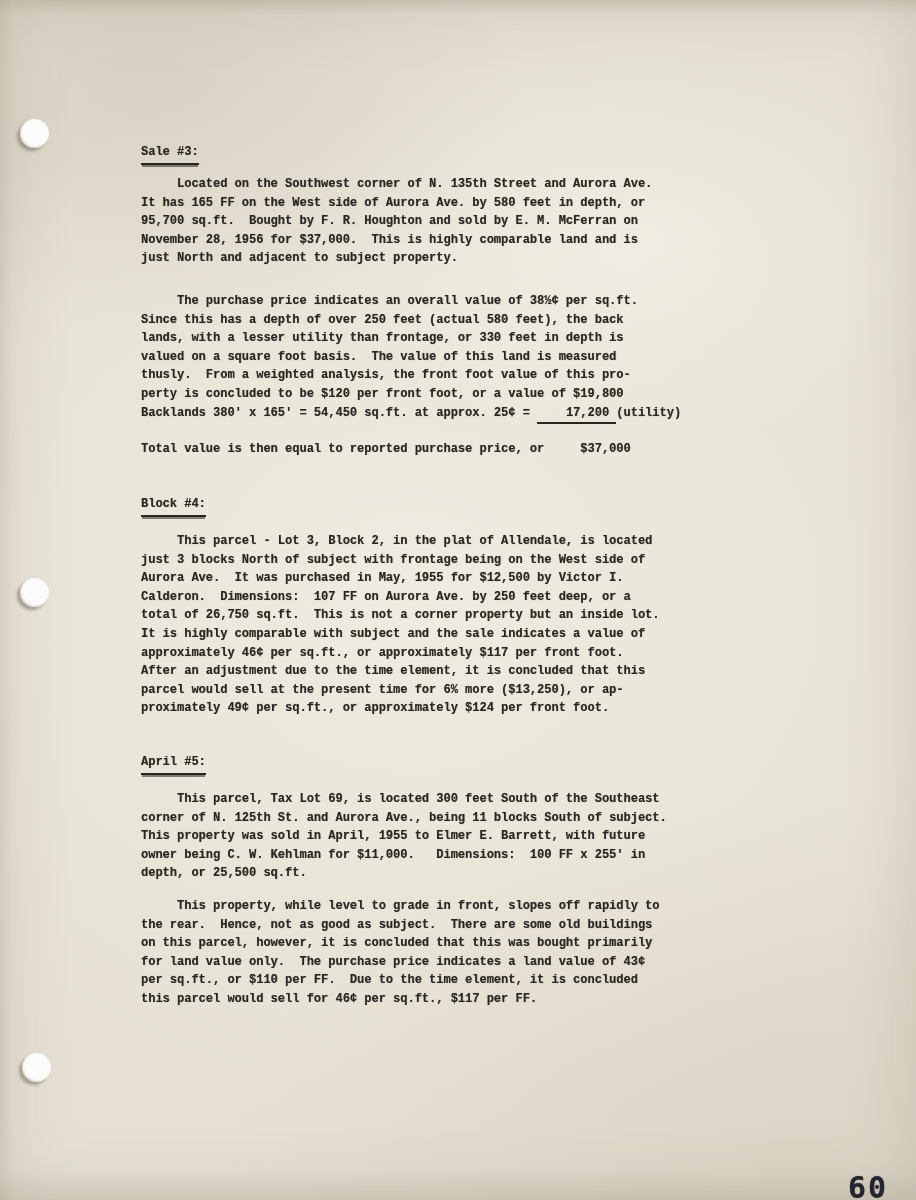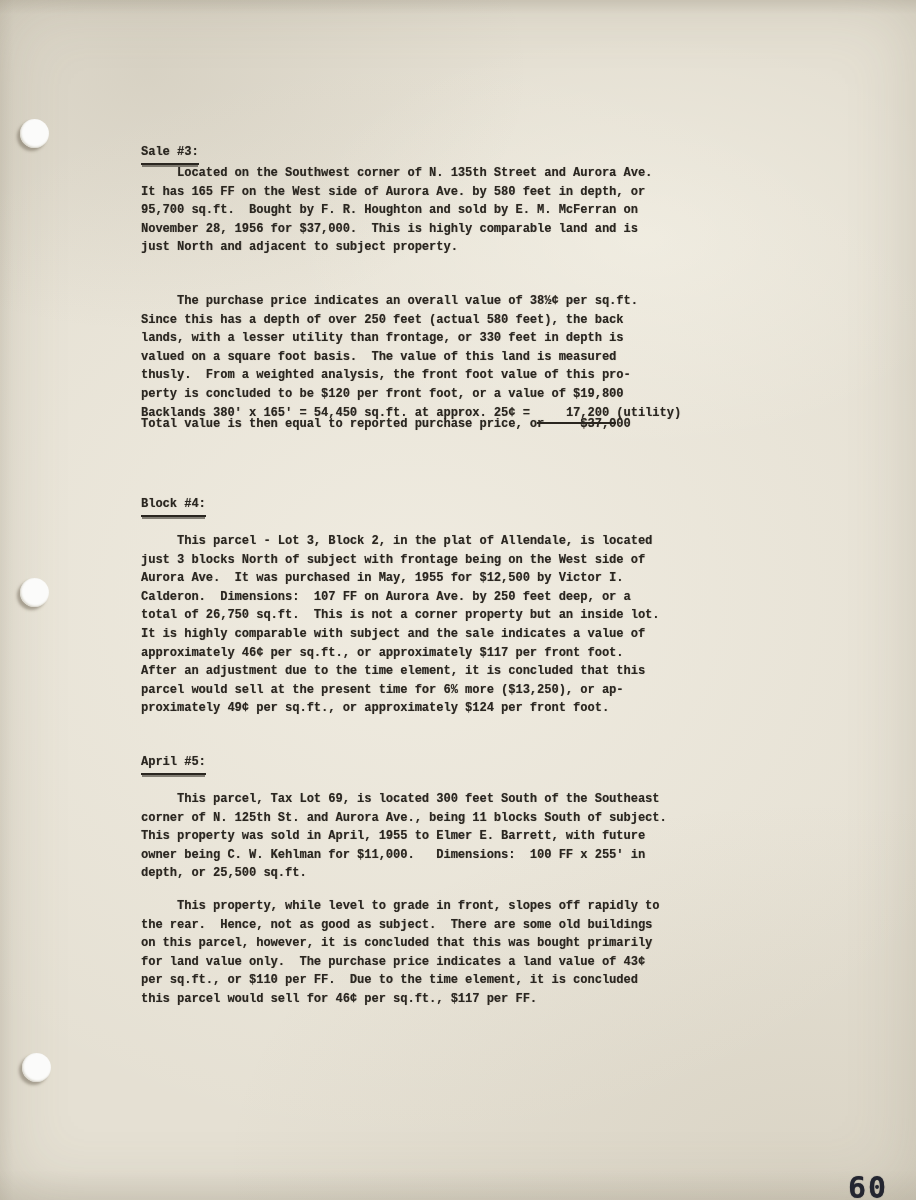--- a/index.html
+++ b/index.html
@@ -71,36 +71,36 @@
 <body>
 
 <div class="page">
 
   <div class="hole hole1"></div>
   <div class="hole hole2"></div>
   <div class="hole hole3"></div>
 
   <div class="txt heading" style="top:135px"><span class="u">Sale #3:</span></div>
 
-  <div class="txt" style="top:156px">     Located on the Southwest corner of N. 135th Street and Aurora Ave.
+  <div class="txt" style="top:167px">     Located on the Southwest corner of N. 135th Street and Aurora Ave.
 It has 165 FF on the West side of Aurora Ave. by 580 feet in depth, or
 95,700 sq.ft.  Bought by F. R. Houghton and sold by E. M. McFerran on
 November 28, 1956 for $37,000.  This is highly comparable land and is
 just North and adjacent to subject property.</div>
 
   <div class="txt" style="top:284px">     The purchase price indicates an overall value of 38½¢ per sq.ft.
 Since this has a depth of over 250 feet (actual 580 feet), the back
 lands, with a lesser utility than frontage, or 330 feet in depth is
 valued on a square foot basis.  The value of this land is measured
 thusly.  From a weighted analysis, the front foot value of this pro-
 perty is concluded to be $120 per front foot, or a value of $19,800</div>
 
   <div class="txt" style="top:396px"><span>Backlands 380' x 165' = 54,450 sq.ft. at approx. 25¢ = </span><span class="sum-underline">    17,200 </span><span>(utility)</span></div>
 
-  <div class="txt" style="top:407px">Total value is then equal to reported purchase price, or     $37,000</div>
+  <div class="txt" style="top:432px">Total value is then equal to reported purchase price, or     $37,000</div>
 
   <div class="txt heading" style="top:487px"><span class="u">Block #4:</span></div>
 
   <div class="txt" style="top:524px">     This parcel - Lot 3, Block 2, in the plat of Allendale, is located
 just 3 blocks North of subject with frontage being on the West side of
 Aurora Ave.  It was purchased in May, 1955 for $12,500 by Victor I.
 Calderon.  Dimensions:  107 FF on Aurora Ave. by 250 feet deep, or a
 total of 26,750 sq.ft.  This is not a corner property but an inside lot.
 It is highly comparable with subject and the sale indicates a value of
 approximately 46¢ per sq.ft., or approximately $117 per front foot.

